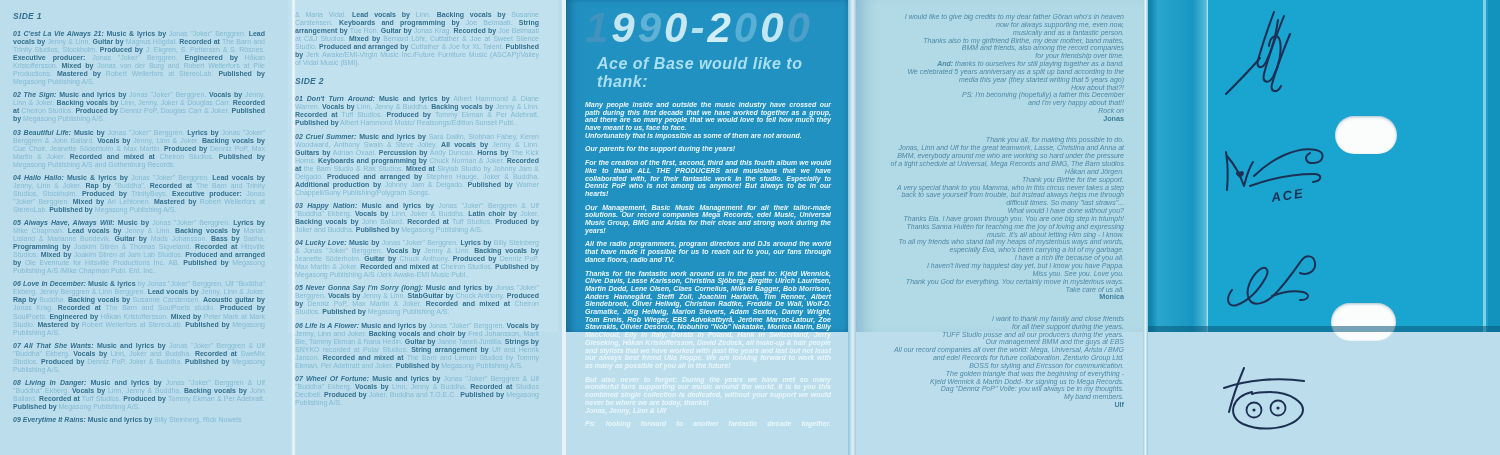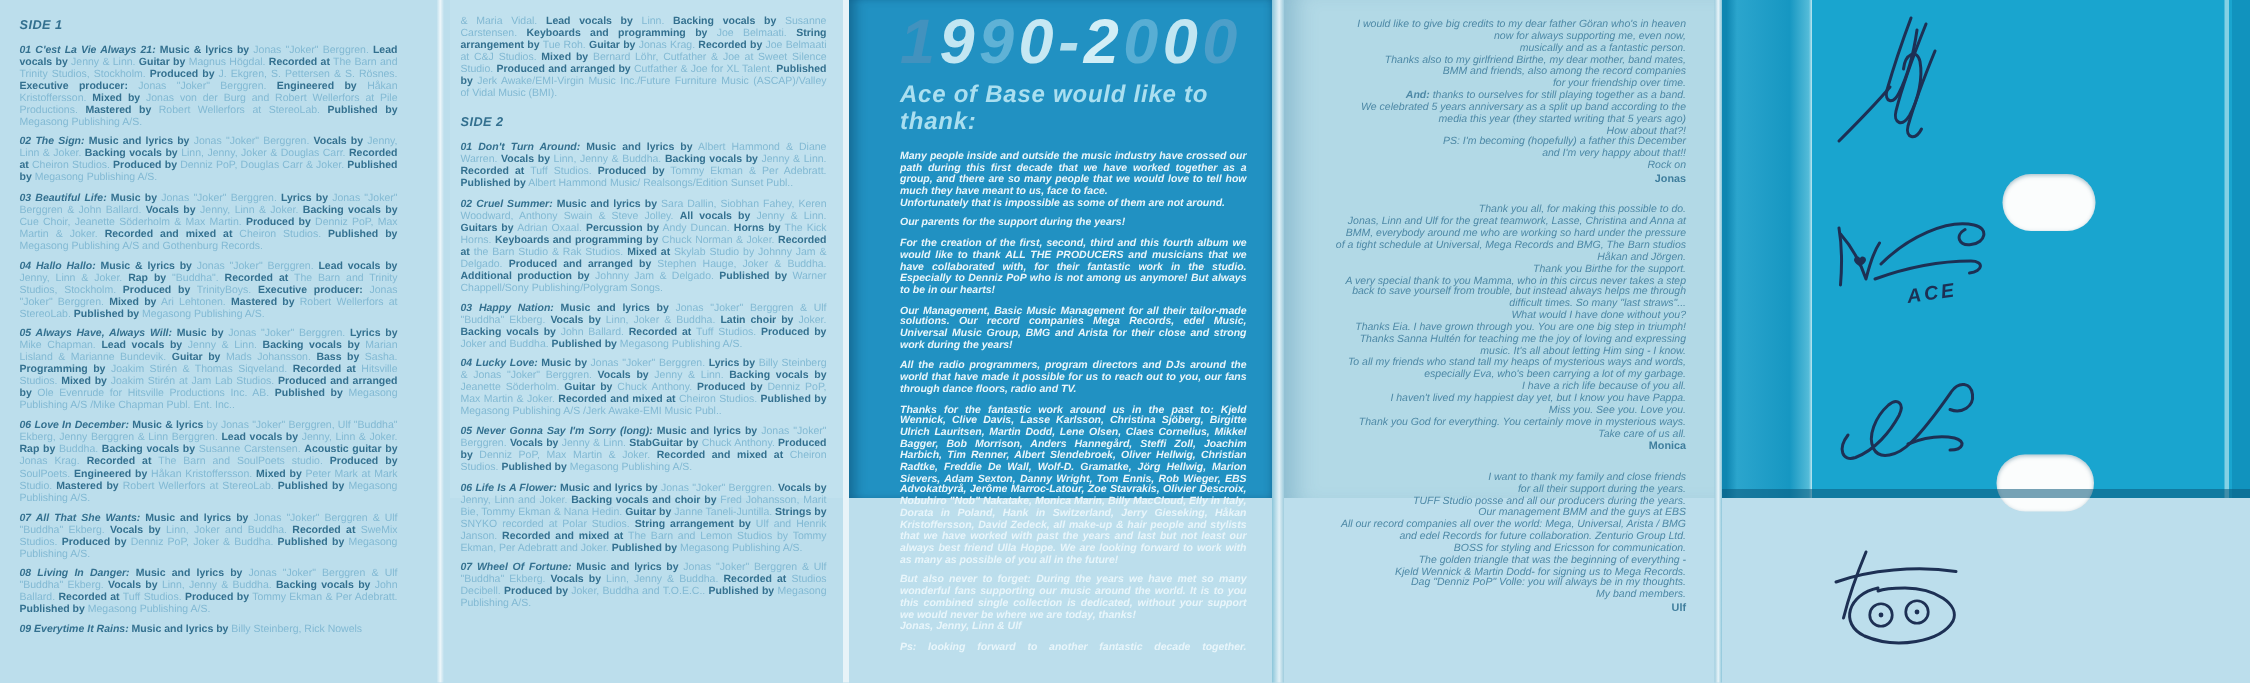--- a/index.html
+++ b/index.html
@@ -1,31 +1,31 @@
 <!DOCTYPE html>
 <html><head>
 <meta charset="utf-8">
 <style>
   html,body{margin:0;padding:0;width:1500px;height:455px;overflow:hidden;background:#bcdeec;
     font-family:"Liberation Sans", sans-serif;}
   .panel{position:absolute;top:0;height:332px;box-sizing:border-box;}
   
   #p1{left:0;width:296px;background:#bcdeec;padding:11px 31px 0 13px;}
-  #p2{left:300px;width:270px;background:#c1e1ee;padding:11px 19px 0 7px;}
+  #p2{left:288px;width:270px;background:#c1e1ee;padding:11px 19px 0 7px;}
   .side-label{font-size:8.5px;font-weight:bold;font-style:italic;color:#33708f;margin-bottom:9px;letter-spacing:.3px;}
   .track{font-size:7px;line-height:8.05px;text-align:justify;margin-bottom:5px;color:#82b9d3;}
   .ttl{font-weight:bold;font-style:italic;color:#33708f;}
   .lbl{font-weight:bold;color:#33708f;}
   .val{color:#82b9d3;}
   #p2 .intro{margin-bottom:9px;}
   
-  #p3{left:566px;width:282px;background:#2191c2;padding:8px 17px 0 34px;
+  #p3{left:566px;width:282px;background:#2191c2;padding:8px 17px 0 19px;
       box-shadow:inset 7px 0 8px -3px rgba(0,45,75,.38), inset -3px 0 4px -2px rgba(0,45,75,.25);}
   .title{font-size:42px;line-height:.95;font-weight:bold;font-style:italic;letter-spacing:3px;white-space:nowrap;}
-  .subtitle{font-size:16px;font-weight:bold;font-style:italic;color:#aadff0;letter-spacing:.5px;margin:7px 0 10px;}
+  .subtitle{font-size:16px;font-weight:bold;font-style:italic;color:#aadff0;letter-spacing:.5px;margin:7px 12px 10px;}
   .thx{font-size:7px;line-height:7.7px;color:#e9f6fb;font-weight:bold;font-style:italic;
        text-align:justify;margin:0 0 6px;white-space:pre-line;}
   .stretch{text-align-last:justify;}
   
   #p4{left:856px;width:292px;background:#b2d9e6;padding:13px 24px 0 18px;text-align:right;
       box-shadow:inset 16px 0 14px -8px rgba(50,120,155,.28);}
   .block{margin-bottom:13px;}
   .line{font-size:7px;line-height:7.85px;font-style:italic;white-space:nowrap;}
   .p4v{color:#4e89a6;}
   .p4b{color:#4e89a6;font-weight:bold;}

